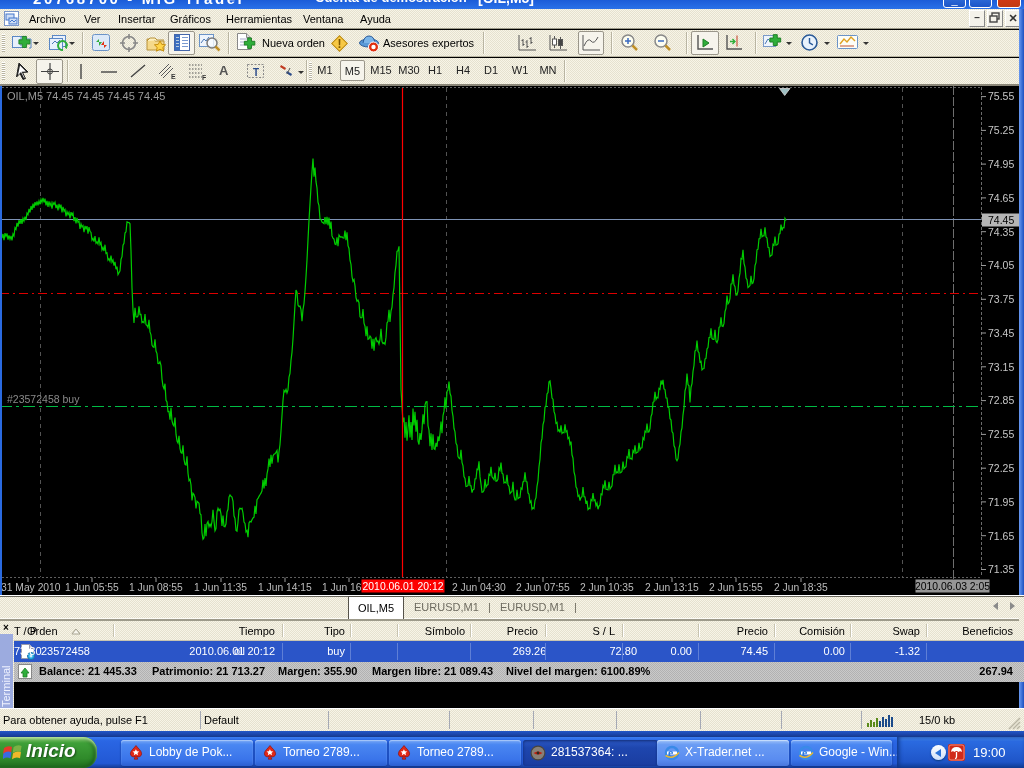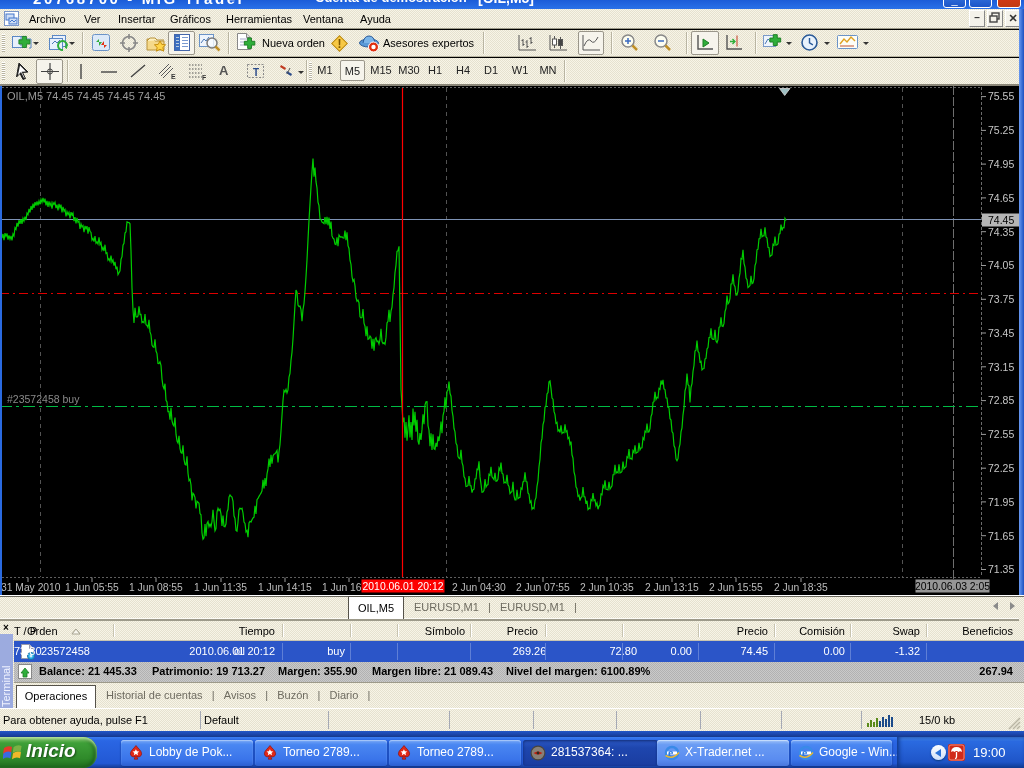--- a/index.html
+++ b/index.html
@@ -357,22 +357,24 @@
    <div style="position:absolute;left:0px;top:73px;transform:rotate(-90deg);transform-origin:0 0;font-size:11px;color:#f0f3ff;white-space:nowrap;width:74px">Terminal</div>
  </div>
 
  <div class="abs dither" style="left:14px;top:0;width:1010px;height:20px;border-bottom:1px solid #c8c4b0">
   <div class="abs t11" style="left:13px;top:4px">Orden</div>
   <svg class="abs" style="left:56px;top:6px" width="12" height="9">
         <path d="M2 7 L6 2 L10 7" fill="none" stroke="#aaa694"></path>
         <path d="M2 7 L6 2 L10 7 Z" fill="#f8f6ee" stroke="#a8a492"></path>
       </svg>
   <div class="abs t11" style="left:0;top:4px;width:261px;text-align:right">Tiempo</div>
+  <div class="abs t11" style="left:0;top:4px;width:331px;text-align:right">Tipo</div>
   <div class="abs t11" style="left:0;top:4px;width:451px;text-align:right">Símbolo</div>
   <div class="abs t11" style="left:0;top:4px;width:524px;text-align:right">Precio</div>
+  <div class="abs t11" style="left:0;top:4px;width:601px;text-align:right">S / L</div>
   <div class="abs t11" style="left:0;top:4px;width:678px;text-align:left">T / P</div>
   <div class="abs t11" style="left:0;top:4px;width:754px;text-align:right">Precio</div>
   <div class="abs t11" style="left:0;top:4px;width:831px;text-align:right">Comisión</div>
   <div class="abs t11" style="left:0;top:4px;width:906px;text-align:right">Swap</div>
   <div class="abs t11" style="left:0;top:4px;width:999px;text-align:right">Beneficios</div>
   <div class="sep1" style="left:99px"></div>
       <div class="sep1" style="left:268px"></div>
   <div class="sep1" style="left:336px"></div>
       <div class="sep1" style="left:383px"></div>
   <div class="sep1" style="left:456px"></div>
@@ -412,32 +414,27 @@
   <div class="abs" style="left:760px;top:2px;bottom:2px;width:1px;background:#5f7fd6"></div>
   <div class="abs" style="left:836px;top:2px;bottom:2px;width:1px;background:#5f7fd6"></div>
   <div class="abs" style="left:912px;top:2px;bottom:2px;width:1px;background:#5f7fd6"></div>
  </div>
 
  <div class="abs gdither" style="left:14px;top:41px;width:1010px;height:20px">
   <div class="abs" style="left:4px;top:2px;width:14px;height:15px;background:#fdfdfa;border:1px solid #888"><svg width="12" height="13">
           <path d="M6 2 L10 7 H8 V11 H4 V7 H2 Z" fill="#2fae3a" stroke="#1c7c24" stroke-width="0.8"></path>
         </svg></div>
   <div class="abs" style="left:25px;top:3px;font-size:11px;font-weight:bold;color:#000">Balance: 21 445.33</div>
-  <div class="abs" style="left:138px;top:3px;font-size:11px;font-weight:bold;color:#000">Patrimonio: 19 713.27</div>
+  <div class="abs" style="left:138px;top:3px;font-size:11px;font-weight:bold;color:#000">Patrimonio: 21 713.27</div>
   <div class="abs" style="left:264px;top:3px;font-size:11px;font-weight:bold;color:#000">Margen: 355.90</div>
   <div class="abs" style="left:358px;top:3px;font-size:11px;font-weight:bold;color:#000">Margen libre: 21 089.43</div>
   <div class="abs" style="left:492px;top:3px;font-size:11px;font-weight:bold;color:#000">Nivel del margen: 6100.89%</div>
   <div class="abs" style="left:0;top:3px;width:999px;text-align:right;font-size:11px;font-weight:bold;color:#000">267.94</div>
  </div>
 
- <div class="abs dither" style="left:14px;top:61px;width:1010px;height:26px">
-  <div class="abs" style="left:0;top:0;width:1010px;height:1px;background:#9d9a8a"></div>
-  <div class="abs" style="left:2px;top:3px;width:80px;height:23px;background:#fff;border:1px solid #55524a;border-bottom:0;font-size:11px;color:#000;text-align:center;line-height:20px">Operaciones</div>
-  <div class="abs" style="left:92px;top:7px;font-size:11px;color:#6e6b60">Historial de cuentas&nbsp;&nbsp;&nbsp;|&nbsp;&nbsp;&nbsp;Avisos&nbsp;&nbsp;&nbsp;|&nbsp;&nbsp;&nbsp;Buzón&nbsp;&nbsp;&nbsp;|&nbsp;&nbsp;&nbsp;Diario&nbsp;&nbsp;&nbsp;|</div>
- </div>
 </div>
 
 <div class="abs dither" style="left:0;top:708px;width:1024px;height:23px;border-top:1px solid #fff">
  <div class="abs t11" style="left:3px;top:5px">Para obtener ayuda, pulse F1</div>
  <div class="abs t11" style="left:204px;top:5px">Default</div>
  <div class="abs" style="left:200px;top:2px;bottom:2px;width:1px;background:#a5a9b5"></div>
  <div class="abs" style="left:328px;top:2px;bottom:2px;width:1px;background:#a5a9b5"></div>
  <div class="abs" style="left:449px;top:2px;bottom:2px;width:1px;background:#a5a9b5"></div>
  <div class="abs" style="left:533px;top:2px;bottom:2px;width:1px;background:#a5a9b5"></div>
  <div class="abs" style="left:616px;top:2px;bottom:2px;width:1px;background:#a5a9b5"></div>

